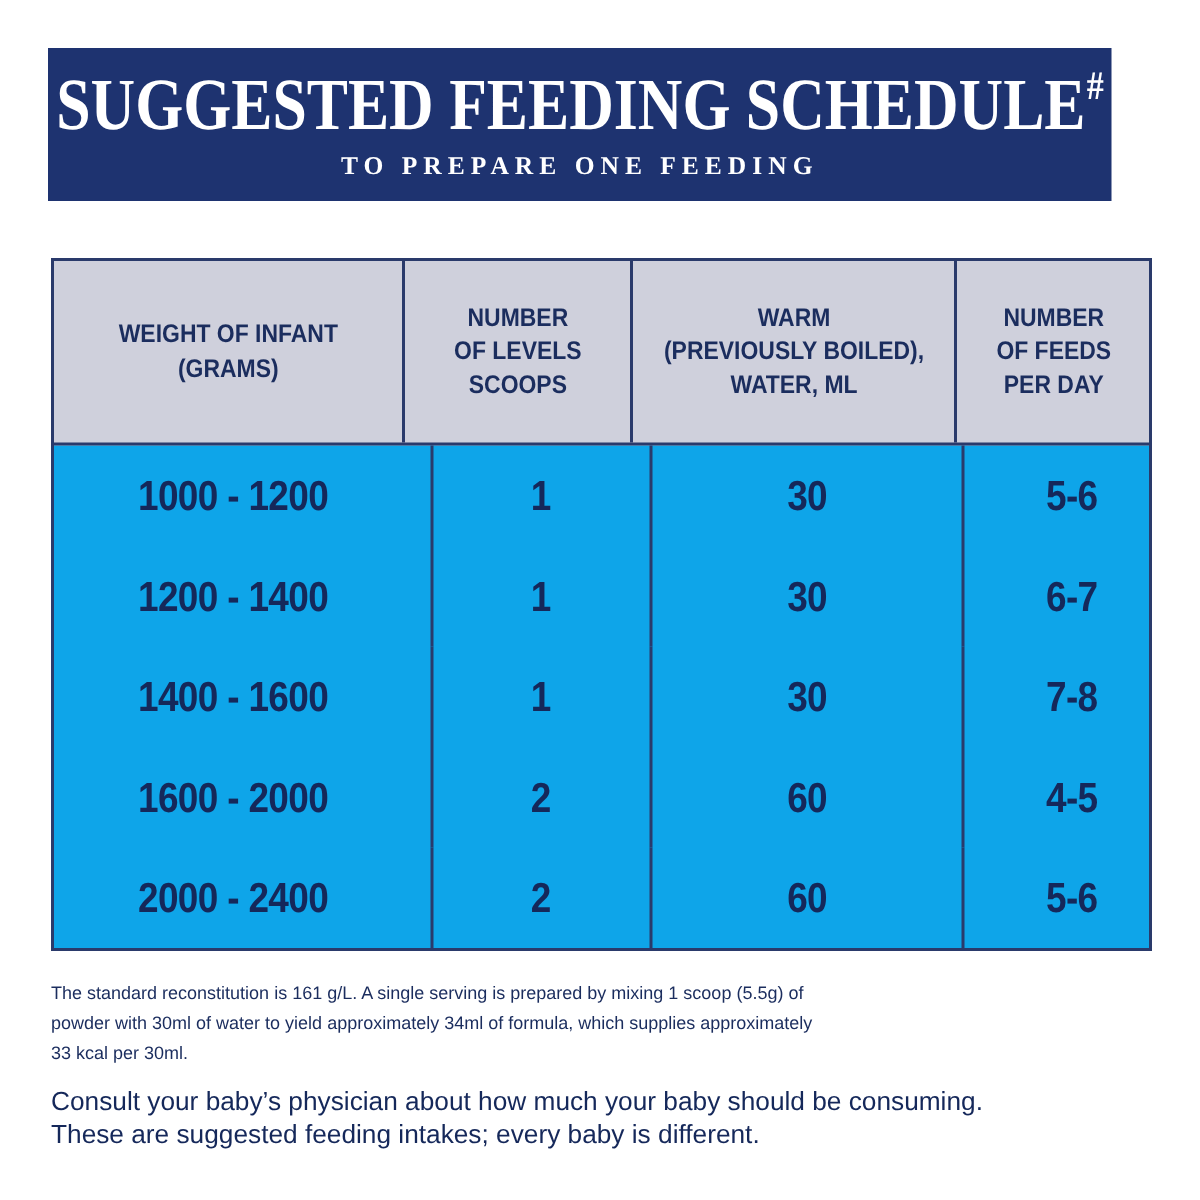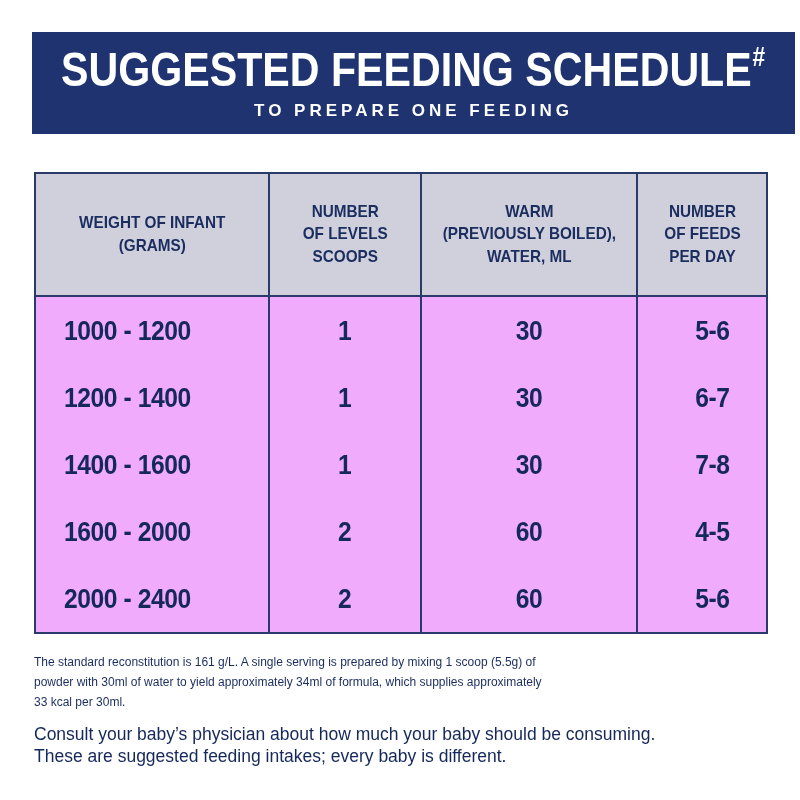--- a/index.html
+++ b/index.html
@@ -7,26 +7,27 @@
     width: 800px; height: 800px;
     background: #ffffff;
     font-family: "Liberation Sans", sans-serif;
     position: relative;
     overflow: hidden;
   }
 
   
   .band {
     position: absolute; left: 32px; top: 32px;
-    width: 763px; height: 102px;
+    width: 709px; height: 102px;
     background: #1e3370;
     display: flex; flex-direction: column;
     align-items: center; justify-content: center;
     gap: 7px;
     color: #ffffff;
+    font-family: Liberation Serif, serif;
   }
   .title-row {
     display: flex; align-items: flex-start; justify-content: center;
     white-space: nowrap;
     transform: scaleX(.84);
   }
   .title-text {
     font-size: 49px; font-weight: 700; line-height: 1;
     letter-spacing: 0;
   }
@@ -38,21 +39,21 @@
     font-size: 17px; font-weight: 700;
     letter-spacing: 4px;
   }
 
   
   .ftable {
     position: absolute; left: 34px; top: 172px;
     width: 734px;
     border: 2px solid #2a3a6b;
     box-sizing: border-box;
-    background: #f0abfc;
+    background: #0ea5e9;
   }
   .hrow {
     display: grid;
     grid-template-columns: 32% 20.9% 29.6% 17.5%;
     background: #cfd0dc;
     border-bottom: 2px solid #2a3a6b;
     height: 121px;
   }
   .hcell {
     display: flex; align-items: center; justify-content: center;
@@ -63,20 +64,21 @@
     text-align: center;
     font-weight: 700; font-size: 17px; line-height: 1.32;
     color: #1b2d5e;
     transform: scaleX(.9);
     white-space: nowrap;
   }
   .brow {
     display: grid;
     grid-template-columns: 32% 20.9% 29.6% 17.5%;
     height: 67px;
+    padding-left: 28px;
   }
   .bcell {
     display: flex; align-items: center; justify-content: center;
     border-right: 2px solid #2a3a6b;
     font-weight: 700; font-size: 28px;
     color: #15285a;
   }
   .bcell:last-child { border-right: none; margin-left: 20px; }
   .bcell span { display: inline-block; transform: scaleX(.88); letter-spacing: -0.5px; }
   .bcell.first { justify-content: flex-start; padding-left: 28px; }

